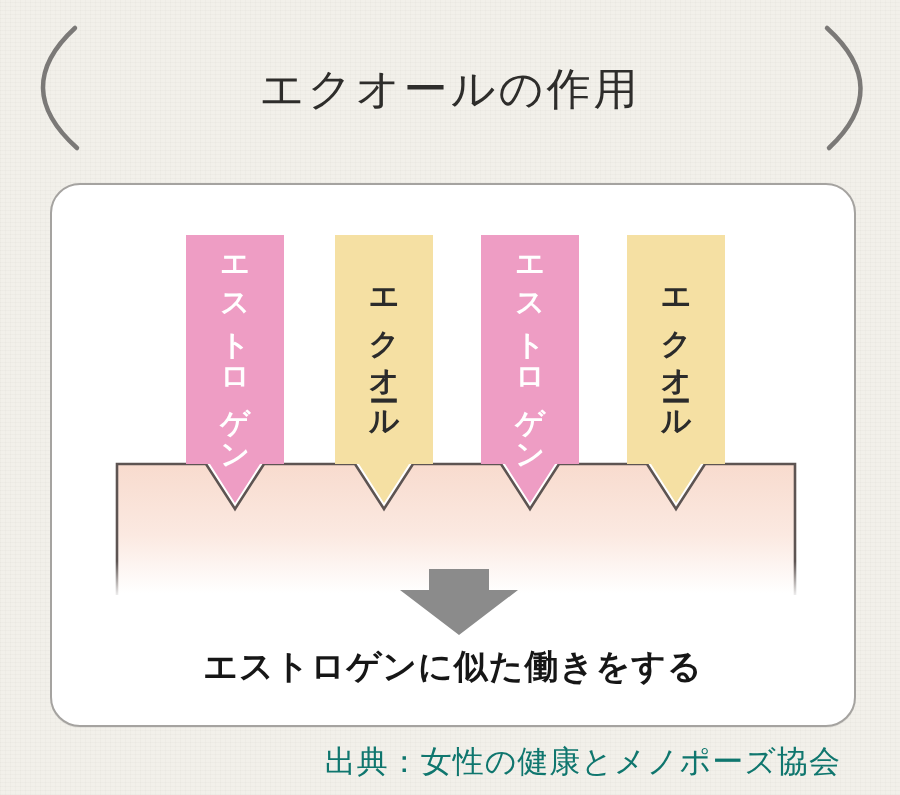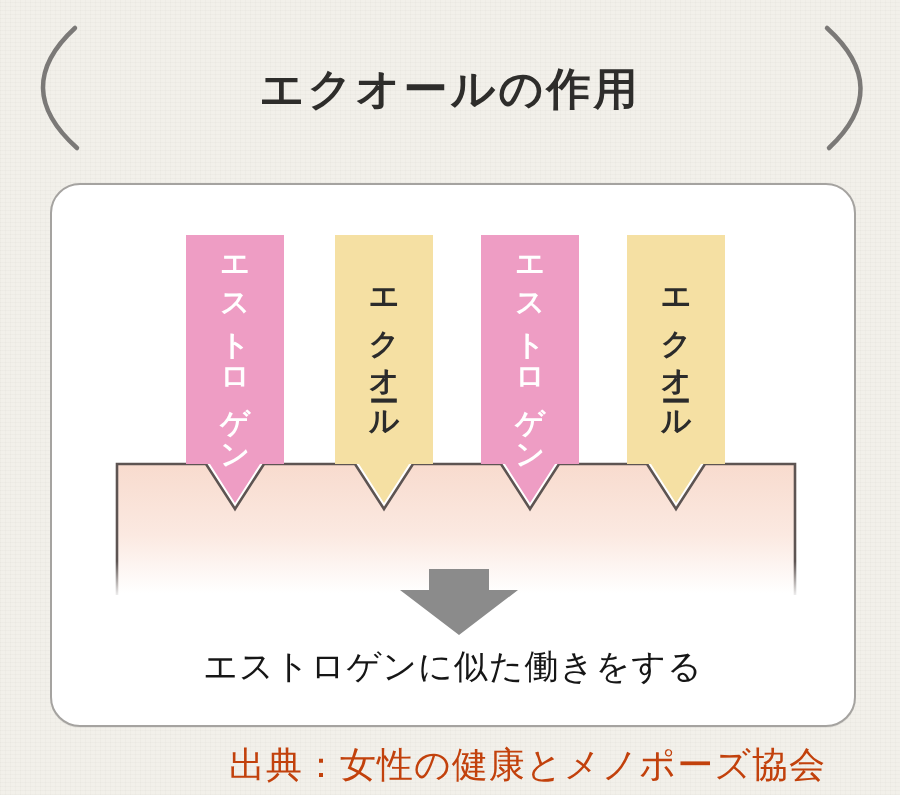--- a/index.html
+++ b/index.html
@@ -9,21 +9,21 @@
     background-image:
       repeating-linear-gradient(0deg, rgba(120,115,100,0.035) 0 1px, transparent 1px 4px),
       repeating-linear-gradient(90deg, rgba(120,115,100,0.03) 0 1px, transparent 1px 5px);
     font-family:"Liberation Sans","DejaVu Sans",sans-serif;
   }
   .abs{position:absolute;}
   
   .parens-svg{left:0;top:0;width:900px;height:180px;}
   .page-title{
     left:0;top:60px;width:900px;text-align:center;
-    font-size:44px;letter-spacing:3px;color:#2e2d2b;font-weight:700;
+    font-size:44px;letter-spacing:3px;color:#2e2d2b;font-weight:400;
   }
   
   .card{
     left:50px;top:183px;width:802px;height:540px;
     background:#ffffff;border:2px solid #a5a3a0;border-radius:30px;
     box-shadow:0 1px 0 rgba(0,0,0,0.05);
   }
   .diagram-svg{left:0;top:0;width:806px;height:544px;}
   
   .bar-label{
@@ -38,25 +38,25 @@
   .bar-label.b2{left:283px;}
   .bar-label.b3{left:429px;}
   .bar-label.b4{left:575px;}
   .receptor-label{
     position:absolute;left:65px;top:330px;width:678px;
     text-align:center;font-size:36px;font-weight:bold;
     letter-spacing:6px;color:#3c3a38;
   }
   .result-text{
     position:absolute;left:0;top:459px;width:802px;
-    text-align:center;font-size:34px;letter-spacing:1px;color:#161616;
+    text-align:center;font-size:34px;letter-spacing:1px;color:#161616;font-weight:bold;
   }
   .source-line{
-    position:absolute;top:741px;right:74px;
-    font-size:36px;letter-spacing:1px;color:#c2410c;
+    position:absolute;top:741px;right:59px;
+    font-size:31px;letter-spacing:1px;color:#0f766e;
   }
 </style>
 </head>
 <body>
 
 <svg class="abs parens-svg" viewBox="0 0 900 180" xmlns="http://www.w3.org/2000/svg">
   <path d="M75,28 Q10,88 77,148" fill="none" stroke-width="4.5" stroke-linecap="round" stroke="#7b7977"></path>
   <path d="M827,28 Q893,88 829,148" fill="none" stroke-width="4.5" stroke-linecap="round" stroke="#7b7977"></path>
 </svg>
 

